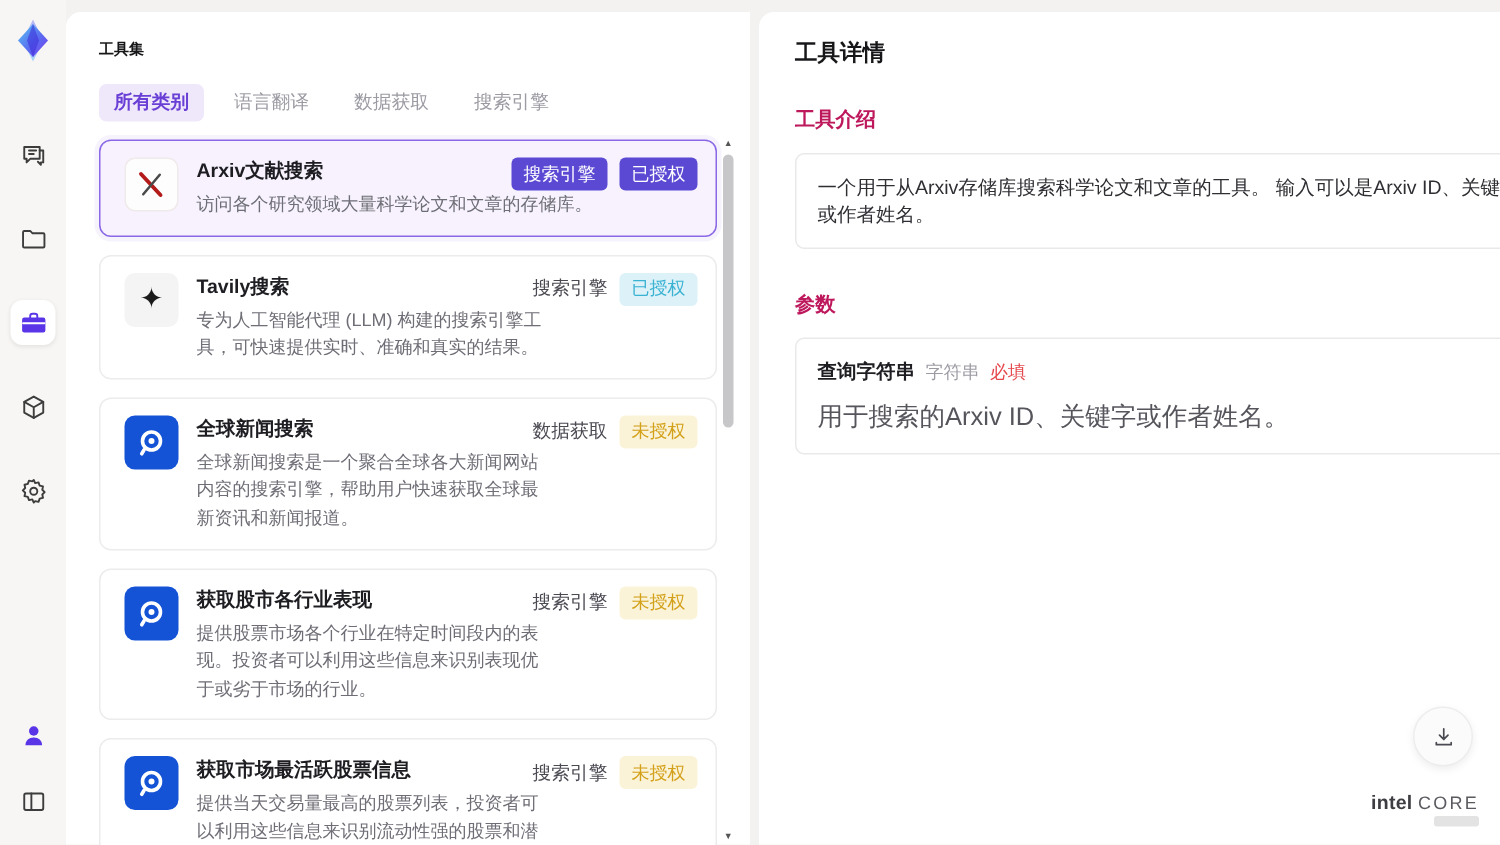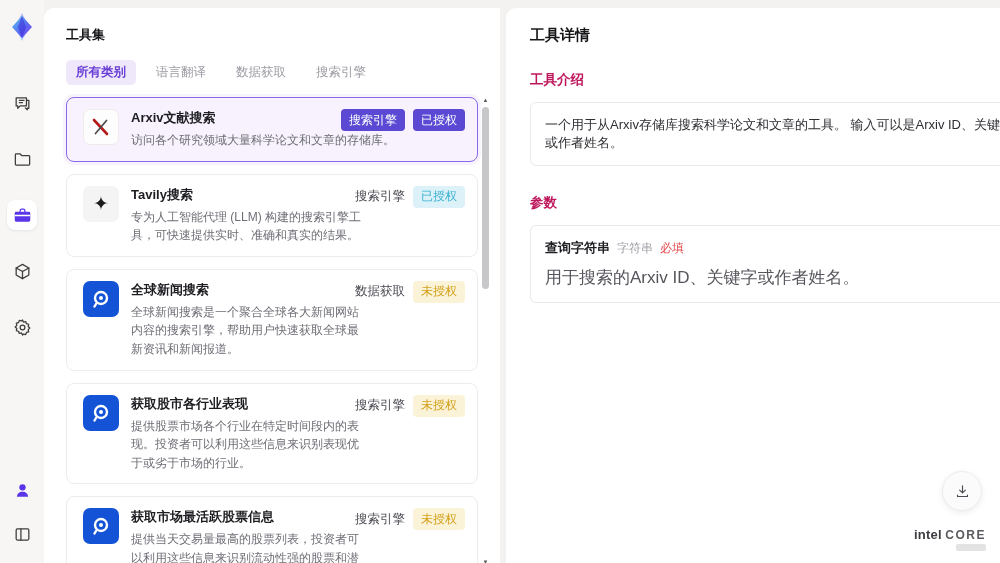--- a/index.html
+++ b/index.html
@@ -14,21 +14,21 @@
   .rail-btn.active { background:#ffffff; box-shadow:0 1px 3px rgba(0,0,0,.08); }
   .rail-btn.active svg { stroke:#5a35e8; fill:#5a35e8; }
   .rail-bottom { margin-top:auto; display:flex; flex-direction:column; align-items:center; gap:14px; margin-bottom:14px; }
   .avatar-ic svg { fill:#5a35e8; stroke:none; }
 
   
   .panel { position:absolute; top:8px; bottom:0; background:#fff; }
   .panel-list { left:44px; width:456px; border-radius:10px 0 0 0; padding:18px 0 0 22px; }
   .panel-detail { left:506px; width:558px; border-radius:10px 10px 0 0; padding:18px 24px; }
 
-  .h1 { font-size:13px; font-weight:bold; color:#17171a; }
+  .h1 { font-size:10px; font-weight:bold; color:#17171a; }
 
   
   .tabs { display:flex; align-items:center; gap:10px; margin-top:16px; }
   .tab { font-size:12.5px; color:#9b9ba3; cursor:pointer; padding:4px 10px; border-radius:5px; }
   .tab.active { color:#6a3fd6; background:#efe8fb; font-weight:bold; }
 
   
   .tool-list { margin-top:12px; width:424px; position:relative; }
   .card { position:relative; width:412px; background:#fff; border:1px solid #ececec; border-radius:8px; padding:11px 16px; margin-bottom:12px; display:flex; gap:12px; cursor:pointer; }
   .card.selected { border:1.5px solid #8a68e6; background:#f7f2fd; box-shadow:0 0 0 3px rgba(138,104,230,.08); }
@@ -63,21 +63,21 @@
   .param-type { font-size:12px; color:#9b9ba3; }
   .param-req { font-size:12px; color:#e5484d; }
   .param-desc { font-size:17px; color:#55555c; margin-top:9px; }
 
   
   .fab { position:absolute; right:18px; bottom:52px; width:40px; height:40px; border-radius:50%; background:#fbfbfb; border:1px solid #ededed; box-shadow:0 2px 6px rgba(0,0,0,.07); display:flex; align-items:center; justify-content:center; cursor:pointer; }
   .fab svg { width:17px; height:17px; stroke:#4a4a52; fill:none; stroke-width:1.6; stroke-linecap:round; stroke-linejoin:round; }
   .intel { position:absolute; right:14px; bottom:12px; text-align:right; }
   .intel-line { font-size:13px; color:#3d3d42; }
   .intel-line .b { font-weight:bold; letter-spacing:.2px; }
-  .intel-line .c { font-weight:700; letter-spacing:1.5px; color:#5a5a60; font-size:12px;margin-top:29px; }
+  .intel-line .c { font-weight:400; letter-spacing:1.5px; color:#5a5a60; font-size:12px;margin-top:29px; }
   .intel-ultra { margin-top:2px; margin-left:auto; width:30px; height:7px; background:#e3e3e3; border-radius:2px; }
 
   .star4 { font-size:19px; color:#1b1b1b; line-height:1; }
 </style>
 </head>
 <body>
 
 <aside class="rail">
   <svg class="logo" viewBox="0 0 30 30">
     <defs>

